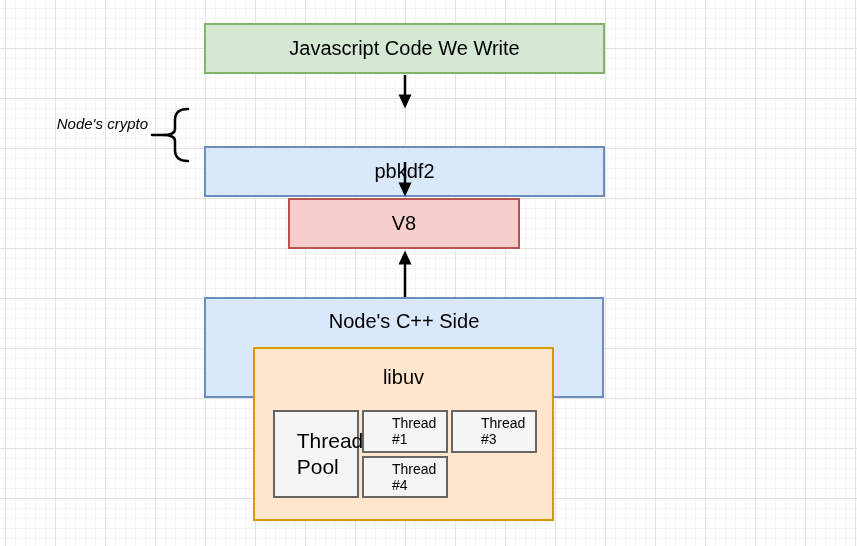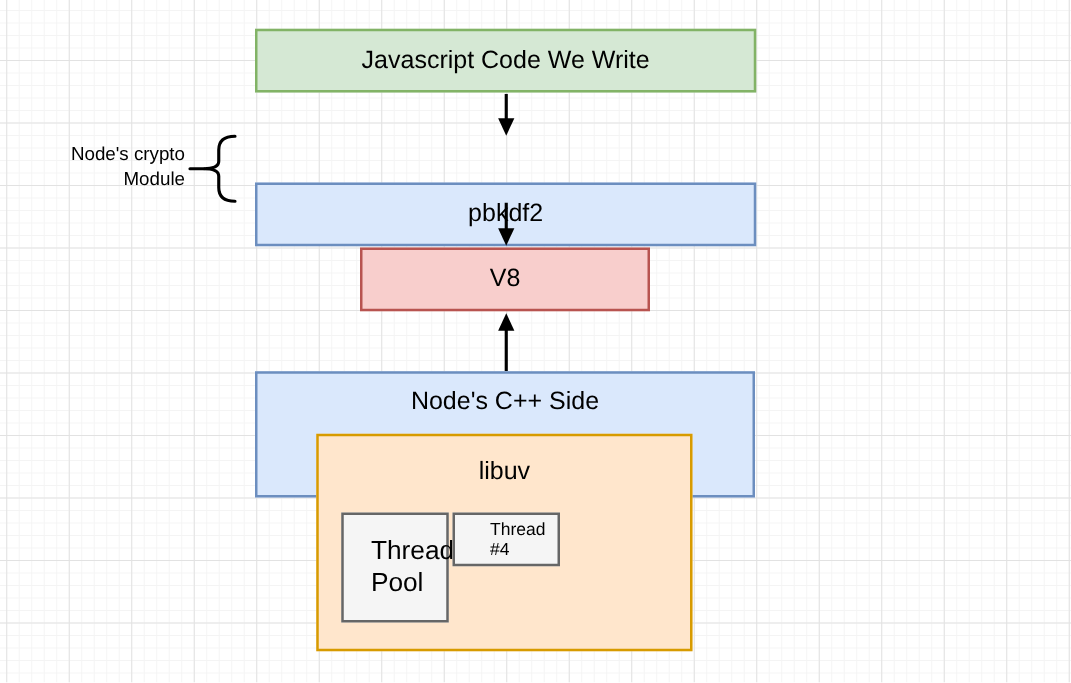--- a/index.html
+++ b/index.html
@@ -41,20 +41,21 @@
 
   .arrow { position: absolute; }
   .arrow-1 { left: 396px; top: 75px;  }
   .arrow-2 { left: 396px; top: 162px; }
   .arrow-3 { left: 396px; top: 250px; }
 
   .annotation {
     position: absolute;
     left: 20px; top: 114px; width: 128px;
     text-align: right;
+    font-style: italic;
     font-size: 15px;
     line-height: 20px;
   }
   .brace { position: absolute; left: 150px; top: 106px; }
 
   .thread-table {
     position: absolute;
     left: 273px; top: 410px;
     width: 264px; height: 88px;
     display: grid;
@@ -90,21 +91,20 @@
     <line x1="9" y1="0" x2="9" y2="21" stroke="#000" stroke-width="2.5"></line>
     <polygon points="2.5,19.5 15.5,19.5 9,33.5" fill="#000"></polygon>
   </svg>
 
   <div class="node node-pbkdf" style="background-color: rgb(218, 232, 252); border-color: rgb(108, 142, 191);">
     <span>pbkdf2</span>
   </div>
 
   <div class="annotation">
     <div>Node's crypto</div>
-    <div>Module</div>
   </div>
   <svg class="brace" width="40" height="58" viewBox="0 0 40 58">
     <path d="M38 3 Q25 3 25 14 L25 23 Q25 29 13 29 Q25 29 25 35 L25 44 Q25 55 38 55" fill="none" stroke="#000" stroke-width="2.5" stroke-linecap="round"></path>
     <path d="M2 29 L13 29" fill="none" stroke="#000" stroke-width="2.5" stroke-linecap="round"></path>
   </svg>
 
   <svg class="arrow arrow-2" width="18" height="35" viewBox="0 0 18 35">
     <line x1="9" y1="0" x2="9" y2="22" stroke="#000" stroke-width="2.5"></line>
     <polygon points="2.5,20.5 15.5,20.5 9,34.5" fill="#000"></polygon>
   </svg>
@@ -121,16 +121,18 @@
   <div class="node node-cpp" style="background-color: rgb(218, 232, 252); border-color: rgb(108, 142, 191);">
     <span>Node's C++ Side</span>
   </div>
 
   <div class="node node-libuv" style="background-color: rgb(255, 230, 204); border-color: rgb(215, 155, 0);">
     <span>libuv</span>
   </div>
 
   <div class="thread-table">
     <div class="cell cell-pool" style="background-color: rgb(245, 245, 245); border-color: rgb(102, 102, 102);">Thread Pool</div>
+    <div class="cell" style="background-color: rgb(245, 245, 245); border-color: rgb(102, 102, 102);">Thread #1</div>
+    <div class="cell" style="background-color: rgb(245, 245, 245); border-color: rgb(102, 102, 102);">Thread #3</div>
     <div class="cell" style="background-color: rgb(245, 245, 245); border-color: rgb(102, 102, 102);">Thread #4</div>
   </div>
 
 </div>
 
 </body></html>

